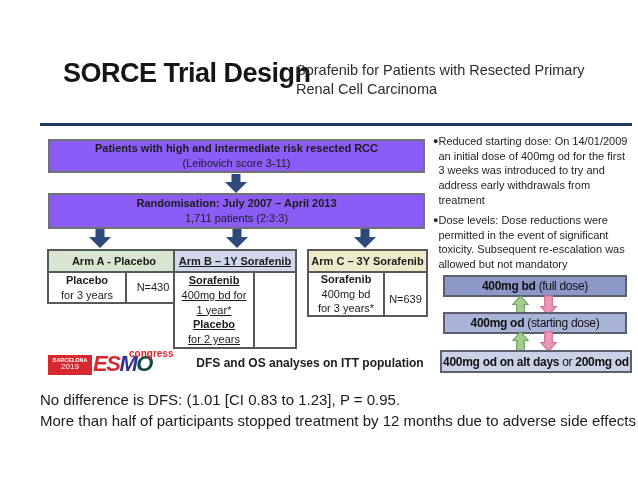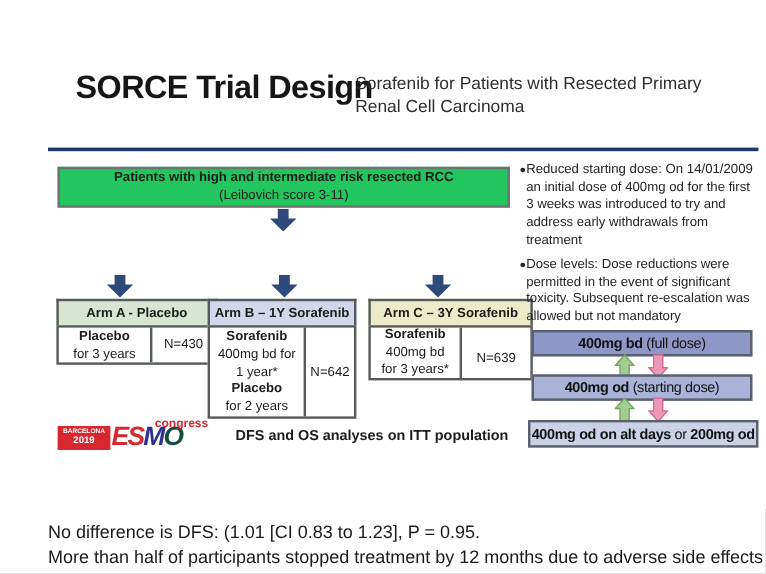--- a/index.html
+++ b/index.html
@@ -14,21 +14,21 @@
     color:#161616; letter-spacing:-0.5px; white-space:nowrap;
   }
   .subtitle {
     position:absolute; left:296px; top:61px; width:300px; font-size:14.5px;
     color:#2d2d2d; line-height:1.3;
   }
   .divider { position:absolute; left:40px; top:123px; width:592px; height:3px; background:#203864; }
 
   
   .fbox {
-    position:absolute; background:#22c55e; border:2px solid #6f7473;
+    position:absolute; background:#8b5cf6; border:2px solid #6f7473;
     text-align:center; font-size:11px; line-height:1.32; color:#1c1c1c;
     display:flex; flex-direction:column; justify-content:center;
   }
   .fbox .b1 { font-weight:bold; }
   .pop-box  { left:48px; top:139px; width:377px; height:34px; }
   .rand-box { left:48px; top:193px; width:377px; height:36px; }
 
   .navy-arrow { position:absolute; width:22px; height:19px; }
 
   
@@ -39,22 +39,22 @@
     font-weight:bold; text-align:center;
   }
   .arm-body { display:flex; border:2px solid #565b5a; background:#ffffff; }
   .arm-cell {
     display:flex; flex-direction:column; justify-content:center;
     text-align:center; line-height:1.33; padding:1px 2px;
   }
   .arm-cell.left { border-right:2px solid #565b5a; }
   .arm-cell .b1 { font-weight:bold; }
   .arm-a { left:47px;  top:249px; width:134px; }
-  .arm-b { left:173px; top:249px; width:124px; }
-  .arm-c { left:307px; top:249px; width:137px; }
+  .arm-b { left:173px; top:249px; width:124px;text-decoration:underline; }
+  .arm-c { left:307px; top:249px; width:121px; }
   .arm-a .arm-body { height:33px; }
   .arm-b .arm-body { height:78px; }
   .arm-c .arm-body { height:46px; }
   .arm-a .left { width:78px; } .arm-a .right { flex:1; }
   .arm-b .left { width:80px; } .arm-b .right { flex:1; }
   .arm-c .left { width:76px; } .arm-c .right { flex:1;margin-top:10px; }
 
   
   .notes { position:absolute; left:433px; top:134px; width:201px; font-size:11px; color:#242424; }
   .note { display:flex; margin-bottom:6px; line-height:1.33; }
@@ -73,30 +73,30 @@
   .dose3 { left:440px; top:350px; width:192px; height:23px; }
   .mini-arrow { position:absolute; width:17px; height:21px; }
 
   
   .logo { position:absolute; left:48px; top:349px; width:118px; height:32px; }
   .logo-venue {
     position:absolute; left:0; top:6px; width:44px; height:20px;
     color:#fff; text-align:center; line-height:1.1; padding-top:2px;
   }
   .logo-venue .v1 { font-size:5.5px; font-weight:bold; display:block; }
-  .logo-venue .v2 { font-size:8px; font-weight:bold; display:block; }
+  .logo-venue .v2 { font-size:8px; font-weight:normal; display:block; }
   .logo-esmo { position:absolute; left:45px; top:2px; font-size:22px; font-weight:bold; letter-spacing:-1.5px; font-style:italic; }
   .logo-congress { position:absolute; left:81px; top:-1px; font-size:10px; font-weight:bold; }
   .itt-note {
     position:absolute; left:150px; top:356px; width:320px; text-align:center;
     font-size:12px; font-weight:bold; color:#1c1c1c;
   }
 
   
-  .results { position:absolute; left:40px; top:389px; width:596px; font-size:15px; line-height:1.42; color:#1b1b1b;margin-top:44px; }
+  .results { position:absolute; left:40px; top:389px; width:596px; font-size:15px; line-height:1.42; color:#1b1b1b; }
 </style>
 </head>
 <body>
 
 <div class="slide">
 
   <div class="title">SORCE Trial Design</div>
   <div class="subtitle">
     <span>Sorafenib for Patients with Resected Primary</span><br>
     <span>Renal Cell Carcinoma</span>
@@ -105,20 +105,24 @@
 
   <div class="fbox pop-box">
     <div class="b1">Patients with high and intermediate risk resected RCC</div>
     <div>(Leibovich score 3-11)</div>
   </div>
 
   <svg class="navy-arrow" style="left:225px; top:174px;" viewBox="0 0 22 19">
     <polygon points="6.5,0 15.5,0 15.5,8 22,8 11,19 0,8 6.5,8" fill="#2e4a7c"></polygon>
   </svg>
 
+  <div class="fbox rand-box">
+    <div class="b1">Randomisation: July 2007 – April 2013</div>
+    <div>1,711 patients (2:3:3)</div>
+  </div>
 
   <svg class="navy-arrow" style="left:89px; top:229px;" viewBox="0 0 22 19">
     <polygon points="6.5,0 15.5,0 15.5,8 22,8 11,19 0,8 6.5,8" fill="#2e4a7c"></polygon>
   </svg>
   <svg class="navy-arrow" style="left:226px; top:229px;" viewBox="0 0 22 19">
     <polygon points="6.5,0 15.5,0 15.5,8 22,8 11,19 0,8 6.5,8" fill="#2e4a7c"></polygon>
   </svg>
   <svg class="navy-arrow" style="left:354px; top:229px;" viewBox="0 0 22 19">
     <polygon points="6.5,0 15.5,0 15.5,8 22,8 11,19 0,8 6.5,8" fill="#2e4a7c"></polygon>
   </svg>
@@ -137,21 +141,20 @@
   <div class="arm arm-b">
     <div class="arm-header" style="background-color: rgb(210, 215, 235);">Arm B – 1Y Sorafenib</div>
     <div class="arm-body">
       <div class="arm-cell left">
         <div class="b1">Sorafenib</div>
         <div>400mg bd for</div>
         <div>1 year*</div>
         <div class="b1">Placebo</div>
         <div>for 2 years</div>
       </div>
-      <div class="arm-cell right">N=642</div>
     </div>
   </div>
 
   <div class="arm arm-c">
     <div class="arm-header" style="background-color: rgb(236, 235, 201);">Arm C – 3Y Sorafenib</div>
     <div class="arm-body">
       <div class="arm-cell left">
         <div class="b1">Sorafenib</div>
         <div>400mg bd</div>
         <div>for 3 years*</div>

